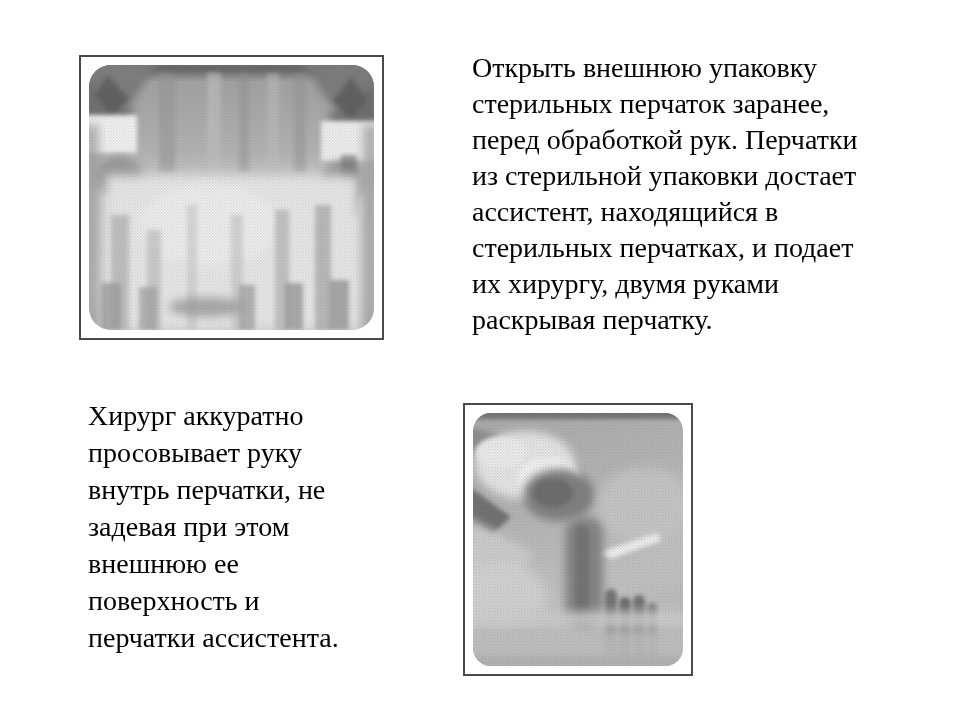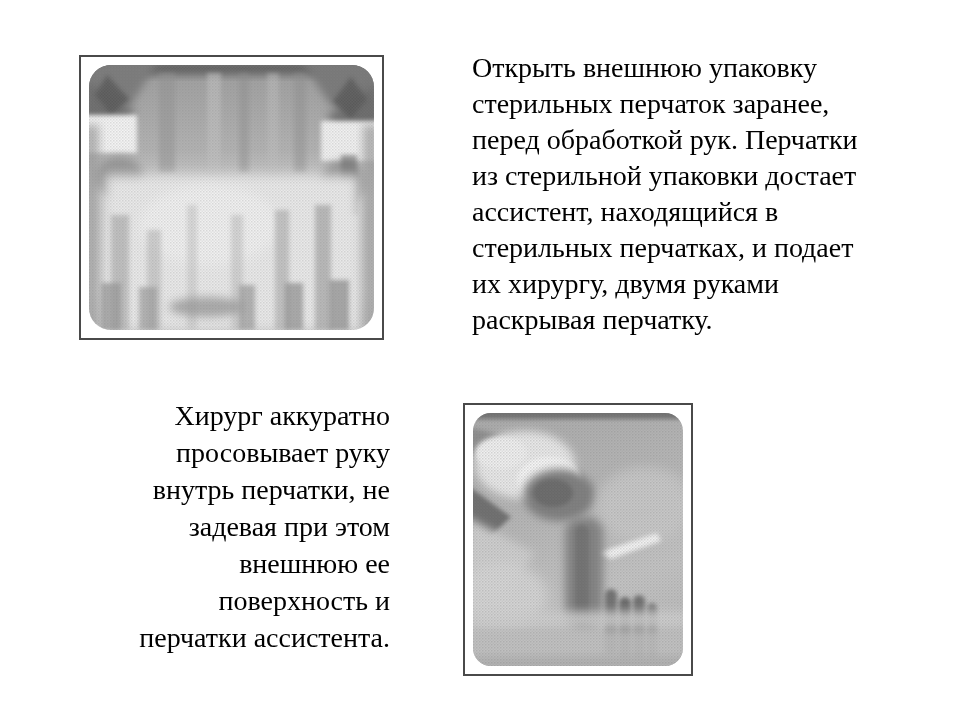--- a/index.html
+++ b/index.html
@@ -22,21 +22,21 @@
   .photo-frame svg { display: block; width: 100%; height: 100%; }
   .frame-package { left: 79px; top: 55px; width: 305px; height: 285px; }
   .frame-gloving { left: 463px; top: 403px; width: 230px; height: 273px; }
   .para { position: absolute; margin: 0; white-space: nowrap; }
   .para-open {
     left: 472px; top: 50px; width: 450px;
     font-size: 28px; line-height: 36px; text-align: left;
   }
   .para-surgeon {
     left: 88px; top: 397px; width: 302px;
-    font-size: 28px; line-height: 37px; text-align: right;
+    font-size: 28px; line-height: 37px; 
   }
 </style>
 </head>
 <body>
 
 <div class="slide" style="--bg: #ffffff; --fg: #000000; --frame: #4a4a4a;">
 
   <div class="photo-frame frame-package">
     <svg viewBox="0 0 285 265" preserveAspectRatio="none">
       <defs>

